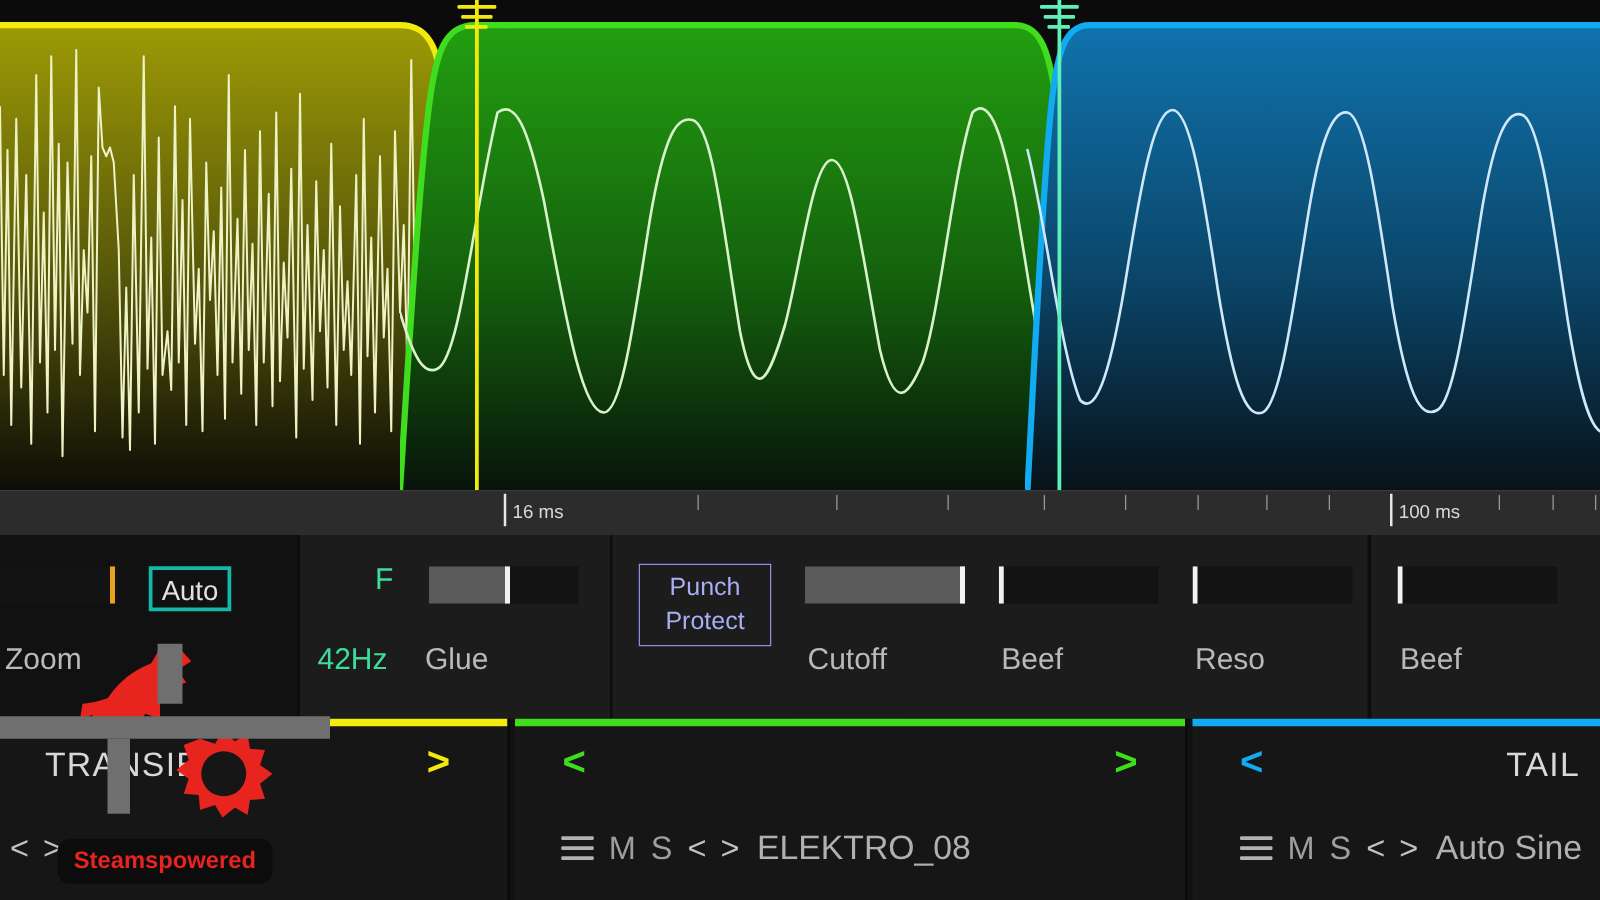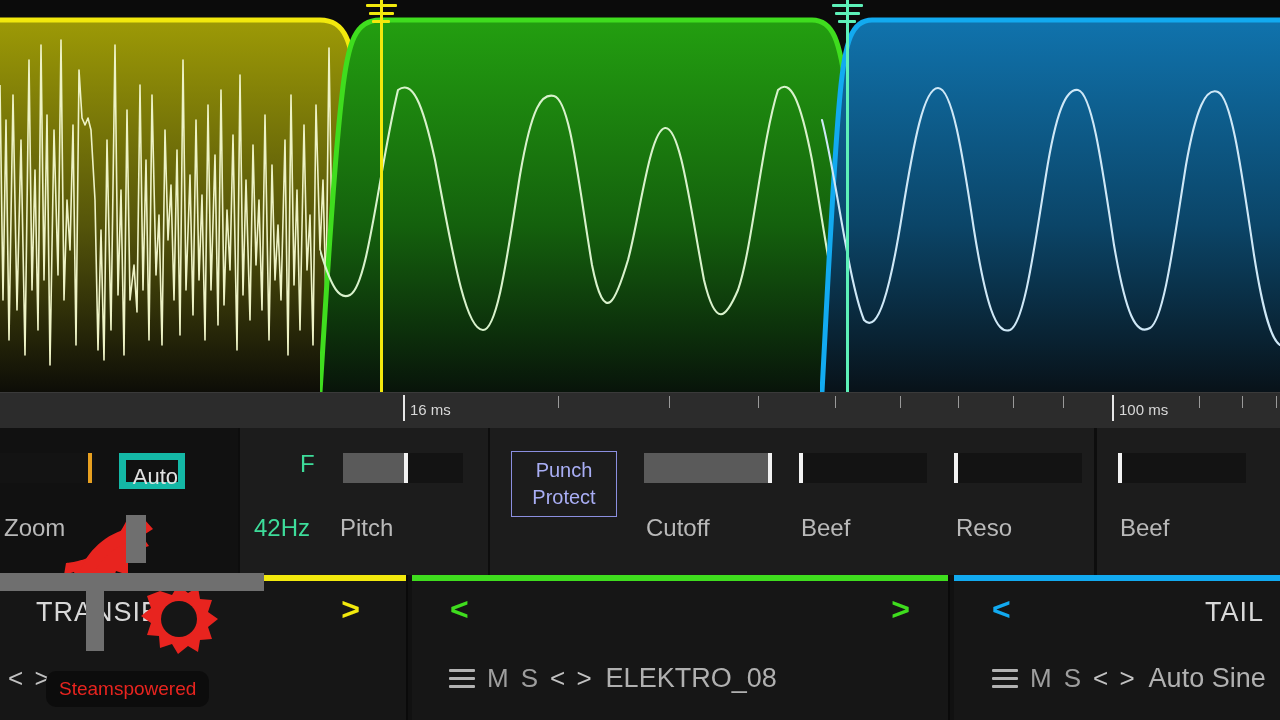--- a/index.html
+++ b/index.html
@@ -69,22 +69,22 @@
   .ctl-value {
     position:absolute; font-size:24px; color:#3ddc9a; white-space:nowrap;
     font-family:"Liberation Sans", sans-serif;
   }
   .ctl-prefix {
     position:absolute; font-size:24px; color:#3ddc9a;
     font-family:"Liberation Sans", sans-serif;
   }
 
   .btn-auto {
-    position:absolute; border:7px solid #14b8a6; background:transparent;
-    color:#e2e2e2; font-size:22px; text-align:right; line-height:34px;
+    position:absolute; border:3px solid #14b8a6; background:transparent;
+    color:#e2e2e2; font-size:22px; text-align:center; line-height:34px;
     font-family:"Liberation Sans", sans-serif;
   }
   .btn-punch {
     position:absolute; border:1px solid #8b8fe0; background:transparent;
     color:#a9aef5; font-size:20px; text-align:center;
     font-family:"Liberation Sans", sans-serif;
     display:flex; flex-direction:column; align-items:center; justify-content:center;
     line-height:27px;
   }
 
@@ -114,21 +114,21 @@
   .preset-name { color:#b0b0b0; font-size:27px; }
 
   .divider-v { position:absolute; top:575px; width:2px; height:145px; background:#0a0a0a; }
 
   
   .watermark { position:absolute; z-index:60; pointer-events:none; }
   .wm-bar { position:absolute; background:#6f6f6f; }
   .tooltip {
     position:absolute; z-index:61;
     background:#0c0c0c; border-radius:10px;
-    color:#e8241f; font-weight:normal; font-size:19px;
+    color:#e8241f; font-weight:bold; font-size:19px;
     padding:7px 13px; font-family:"Liberation Sans", sans-serif;
     white-space:nowrap;
     text-align:center;
   }
 </style>
 </head>
 <body>
 
 <div id="app">
 
@@ -241,21 +241,21 @@
       <div class="ctl-label" style="left:4px; top:86px;">Zoom</div>
     </div>
 
     <div class="ctl-panel" style="left:240px; width:248px;">
       <div class="ctl-prefix" style="left:60px; top:22px;">F</div>
       <div class="slider" style="left:103px; top:25px; width:120px;">
         <div class="fill" style="width:52%;"></div>
         <div class="knob" style="left:61px;"></div>
       </div>
       <div class="ctl-value" style="left:14px; top:86px;">42Hz</div>
-      <div class="ctl-label" style="left:100px; top:86px;">Pitch</div>
+      <div class="ctl-label" style="left:100px; top:86px;">Glue</div>
     </div>
 
     <div class="ctl-panel" style="left:490px; width:238px;">
       <div class="btn-punch" style="left:21px; top:23px; width:106px; height:66px;">
         <span>Punch</span>
         <span>Protect</span>
       </div>
     </div>
 
     <div class="ctl-panel" style="left:629px; width:465px;">

